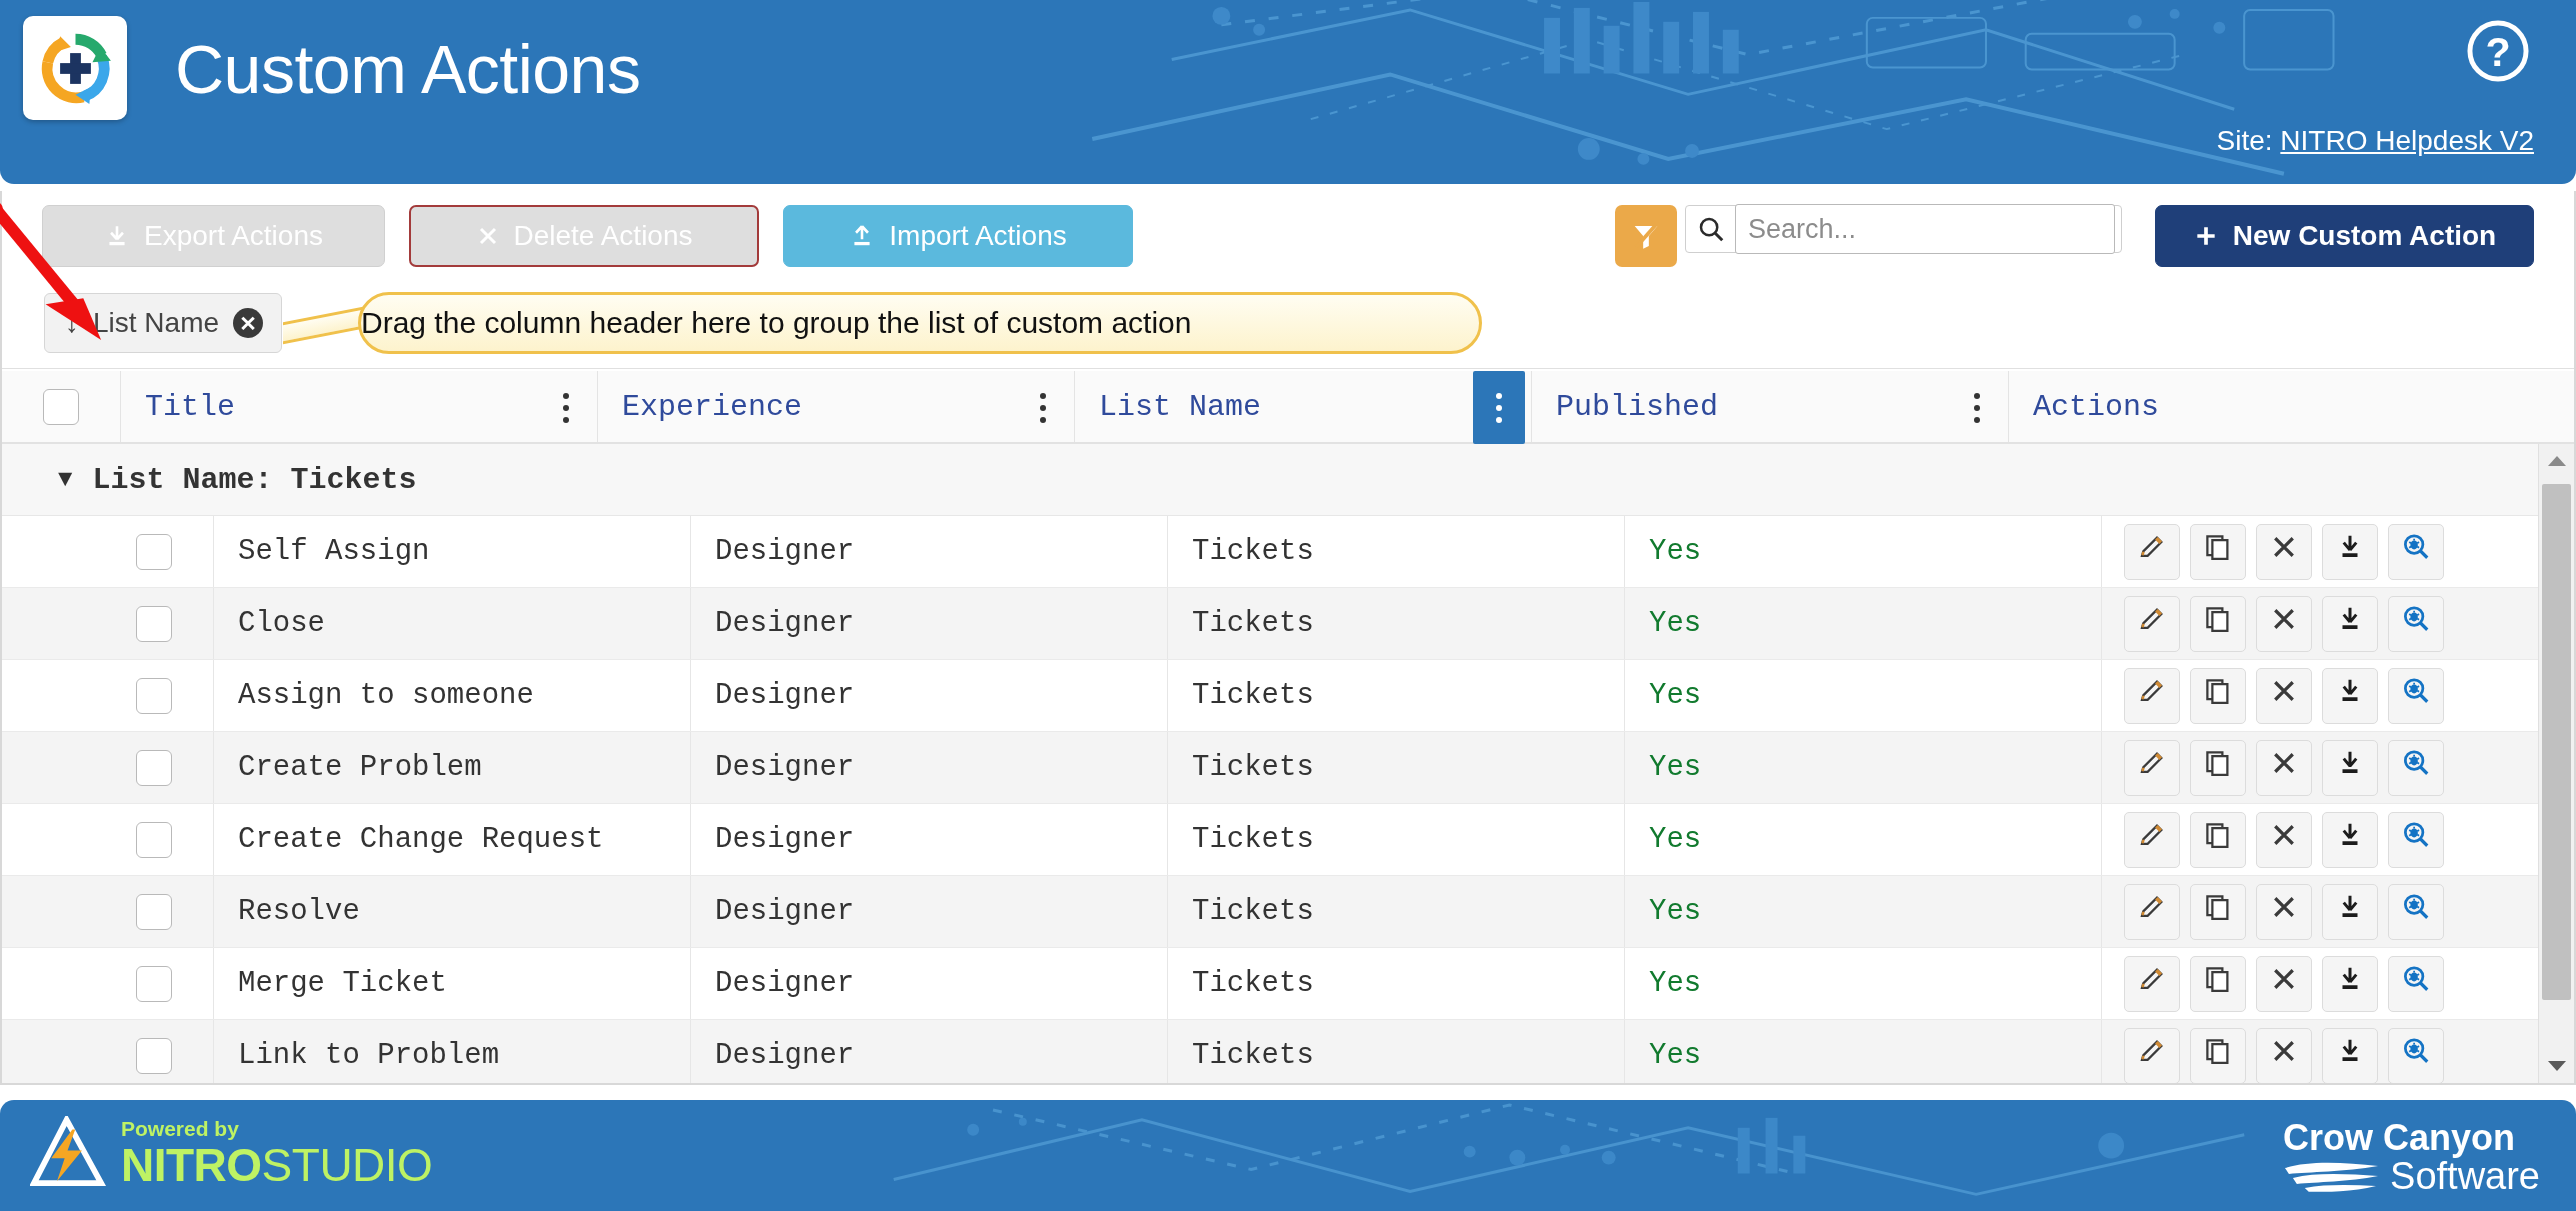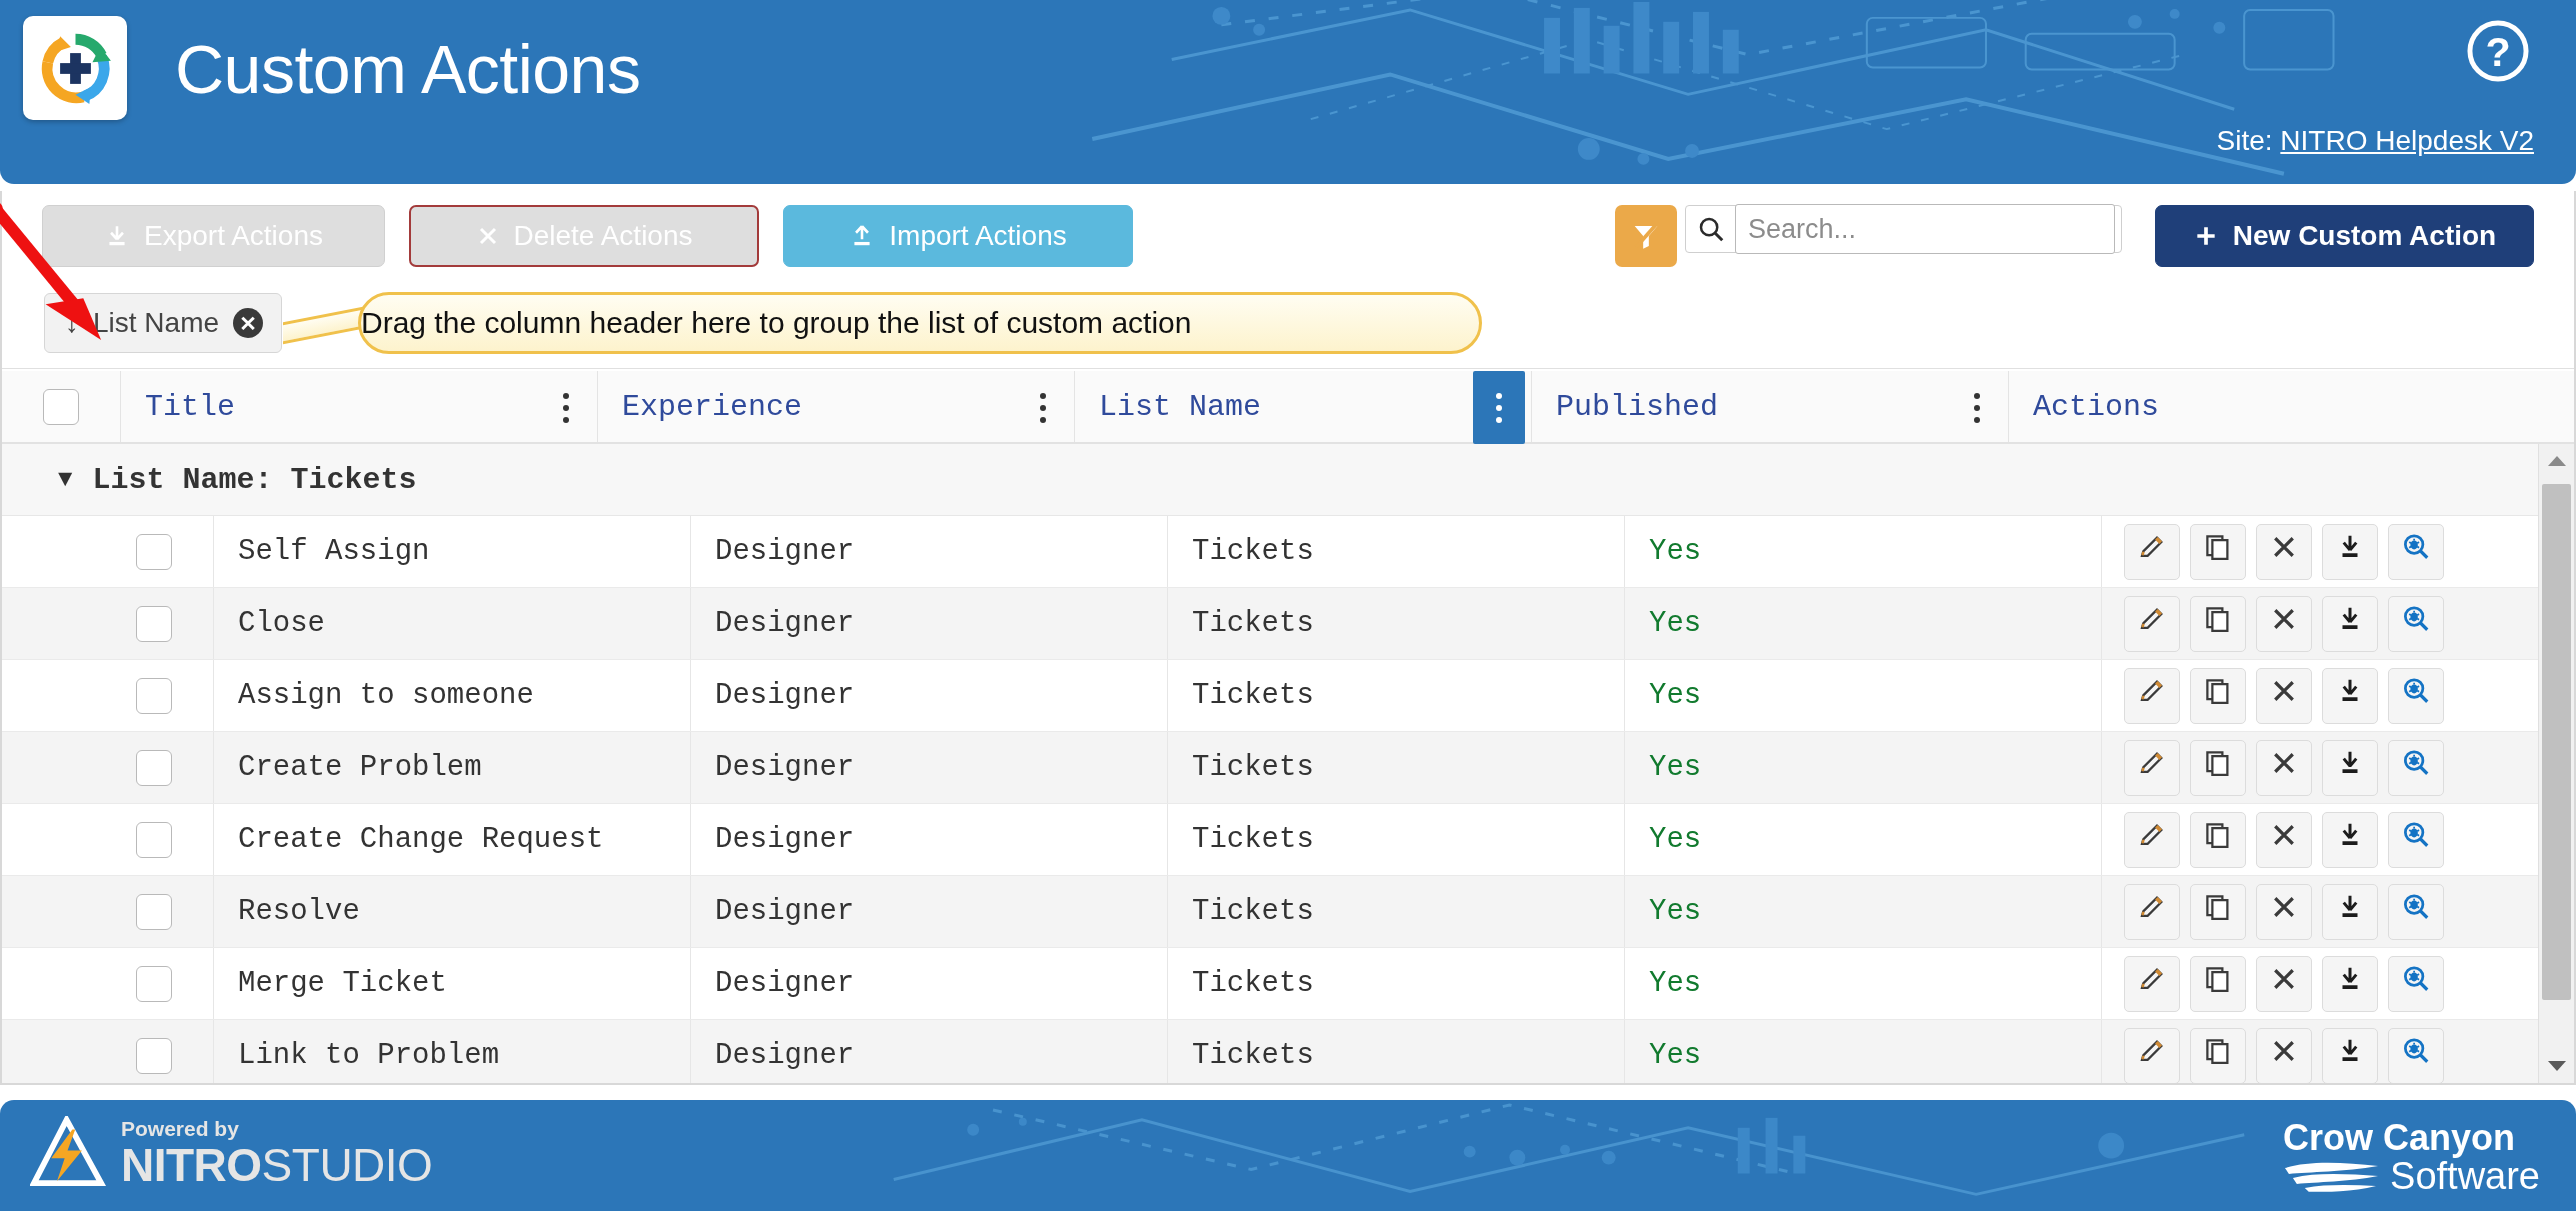--- a/index.html
+++ b/index.html
@@ -196,21 +196,21 @@
     background:#c0c0c0; border-radius:2px; cursor:pointer;
   }
 
   
   .footer {
     position:absolute; left:0; top:1100px; width:2576px; height:111px;
     background:#2c76b8; border-radius:14px 14px 0 0; overflow:hidden;
   }
   .footer-bg { position:absolute; inset:0; opacity:0.5; }
   .nitro { position:absolute; left:30px; top:16px; display:flex; align-items:center; gap:14px; }
-  .nitro-txt { color:#e5e5e5; line-height:1; }
+  .nitro-txt { color:#bef264; line-height:1; }
   .nitro-small { font-size:21px; font-weight:700; display:block; margin-bottom:3px; }
   .nitro-big { font-size:46px; font-weight:700; letter-spacing:-0.5px; }
   .nitro-big span { font-weight:400; }
   .crow { position:absolute; right:36px; top:20px; text-align:left; color:#fff; line-height:1.02; }
   .crow-1 { font-size:36px; font-weight:700; }
   .crow-2 { font-size:38px; font-weight:400; display:flex; align-items:center; justify-content:flex-end; gap:8px; }
 
   
   .red-arrow { position:absolute; left:-10px; top:199px; width:129px; height:149px; pointer-events:none; }
 </style>

